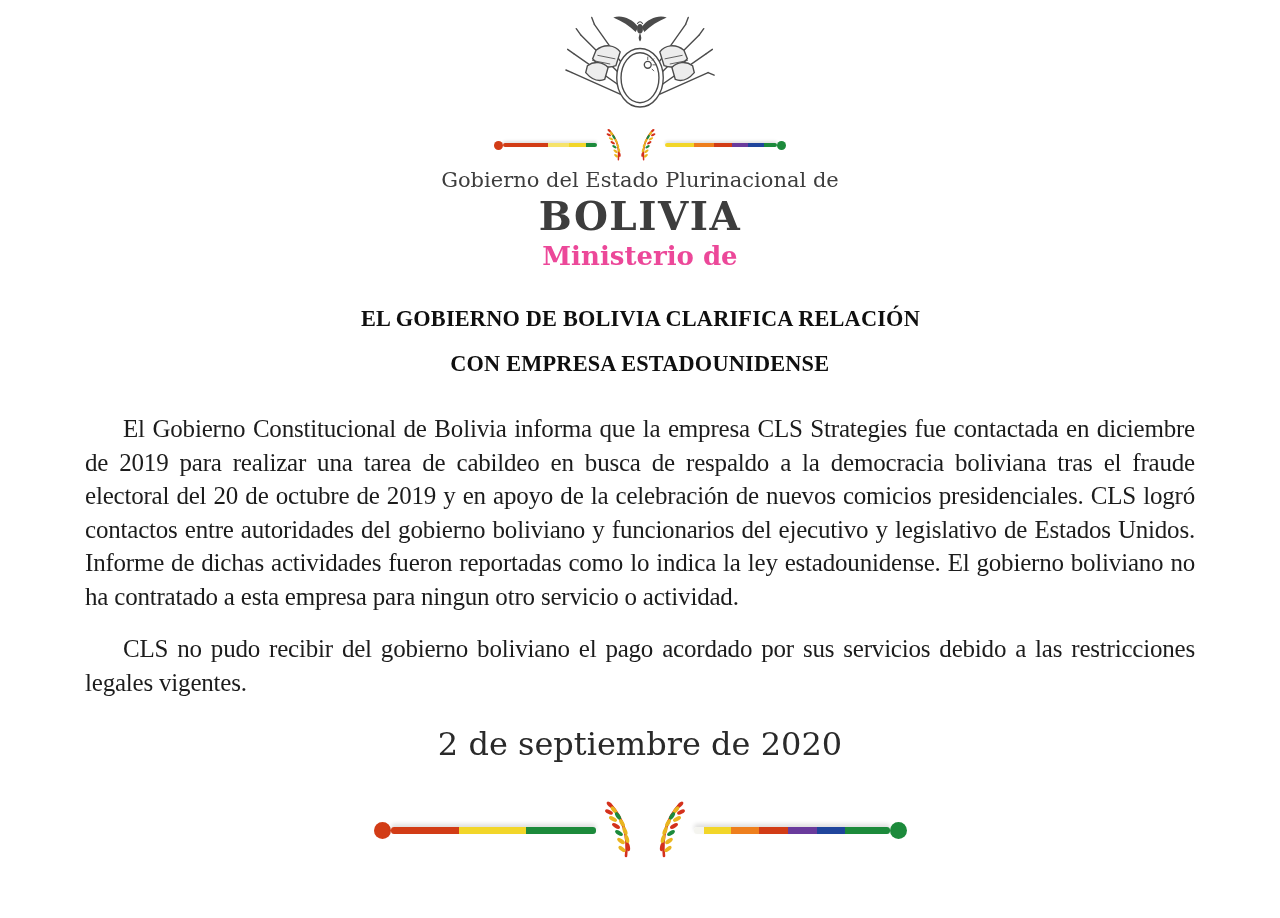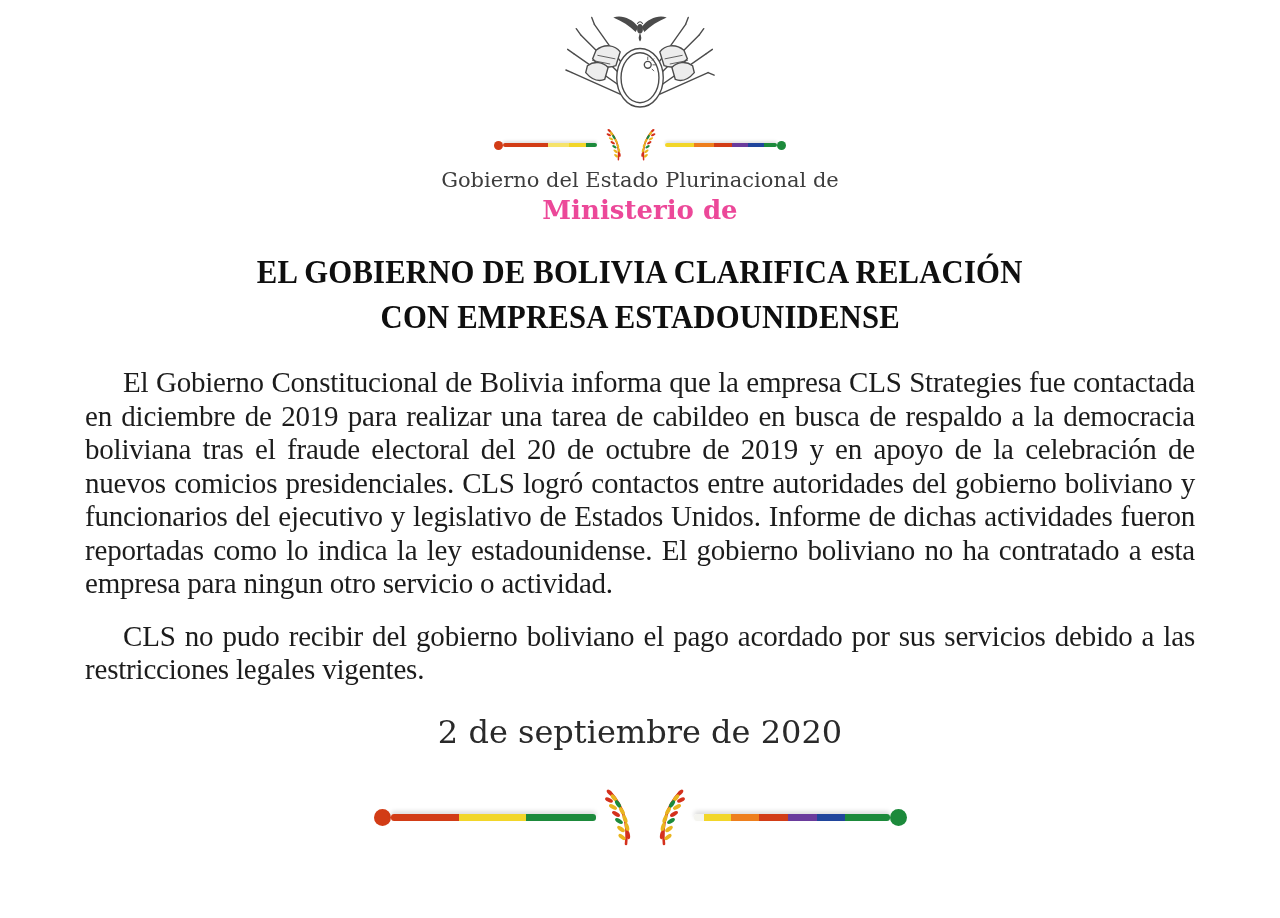--- a/index.html
+++ b/index.html
@@ -19,26 +19,26 @@
   .dot.sm{width:9px;height:9px;}
   .dot.lg{width:17px;height:17px;}
   .dot.red{background:#d23c16;}
   .dot.green{background:#1c8a3b;}
   .sprig-pair{display:flex;align-items:flex-end;gap:8px;margin:0 6px;}
   .sprig-mirror{transform:scaleX(-1);}
   .org-line{font-family:"DejaVu Serif", serif;font-size:21px;color:#3d3d3d;margin-top:6px;}
   .country{font-family:"DejaVu Serif", serif;font-weight:bold;font-size:39px;letter-spacing:1.5px;color:#3d3d3d;margin-top:2px;line-height:44px;}
   .ministry{font-family:"DejaVu Serif", serif;font-weight:bold;font-size:26px;color:#ec4899;line-height:32px;margin-top:2px;}
   
-  .doc-title{text-align:center;margin-top:24px;font-weight:bold;font-size:33px;line-height:45px;color:#0f0f0f;}
+  .doc-title{text-align:center;margin-top:24px;font-weight:bold;font-size:24px;line-height:45px;color:#0f0f0f;}
   .doc-title .tline{display:inline-block;transform:scaleX(.93);letter-spacing:.2px;white-space:nowrap;}
   
   .body-text{width:1110px;margin:0 auto;}
   .body-text p{
-    font-size:29px;line-height:33.5px;text-align:justify;text-indent:38px;
+    font-size:25px;line-height:33.5px;text-align:justify;text-indent:38px;
     margin:0;color:#1c1c1c;letter-spacing:-0.2px;
   }
   .body-text p.p1{margin-top:26px;}
   .body-text p.p2{margin-top:19px;}
   .date-line{text-align:center;font-family:"DejaVu Serif", serif;font-size:32px;color:#2a2a2a;margin-top:26px;}
   
   .footer-deco{display:flex;align-items:center;justify-content:center;margin-top:32px;height:70px;}
   .footer-deco .line{height:7px;border-radius:3px;box-shadow:0 -3px 4px rgba(0,0,0,.13);}
   .line.bot-left{width:205px;}
   .line.bot-right{width:196px;}
@@ -126,20 +126,21 @@
           </svg>
         <svg viewBox="0 0 40 60" width="24" height="34">
             <use href="#sprig-shape"></use>
           </svg>
       </span>
       <span class="line top-right" style="background: linear-gradient(90deg, rgb(242, 214, 41) 0%, rgb(242, 214, 41) 26%, rgb(238, 127, 29) 26%, rgb(238, 127, 29) 44%, rgb(210, 60, 22) 44%, rgb(210, 60, 22) 60%, rgb(106, 59, 156) 60%, rgb(106, 59, 156) 74%, rgb(32, 69, 156) 74%, rgb(32, 69, 156) 88%, rgb(28, 138, 59) 88%, rgb(28, 138, 59) 100%);"></span>
       <span class="dot sm green"></span>
     </div>
 
     <div class="org-line">Gobierno del Estado Plurinacional de</div>
+    <div class="country">BOLIVIA</div>
     <div class="ministry">Ministerio de</div>
   </div>
 
   <div class="doc-title">
     <span class="tline">EL GOBIERNO DE BOLIVIA CLARIFICA RELACIÓN</span><br>
     <span class="tline">CON EMPRESA ESTADOUNIDENSE</span>
   </div>
 
   <div class="body-text">
     <p class="p1">El Gobierno Constitucional de Bolivia informa que la empresa CLS Strategies fue contactada en diciembre de 2019 para realizar una tarea de cabildeo en busca de respaldo a la democracia boliviana tras el fraude electoral del 20 de octubre de 2019 y en apoyo de la celebración de nuevos comicios presidenciales.  CLS logró contactos entre autoridades del gobierno boliviano y funcionarios del ejecutivo y legislativo de Estados Unidos.  Informe de dichas actividades fueron reportadas como lo indica la ley estadounidense.  El gobierno boliviano no ha contratado a esta empresa para ningun otro servicio o actividad.</p>

